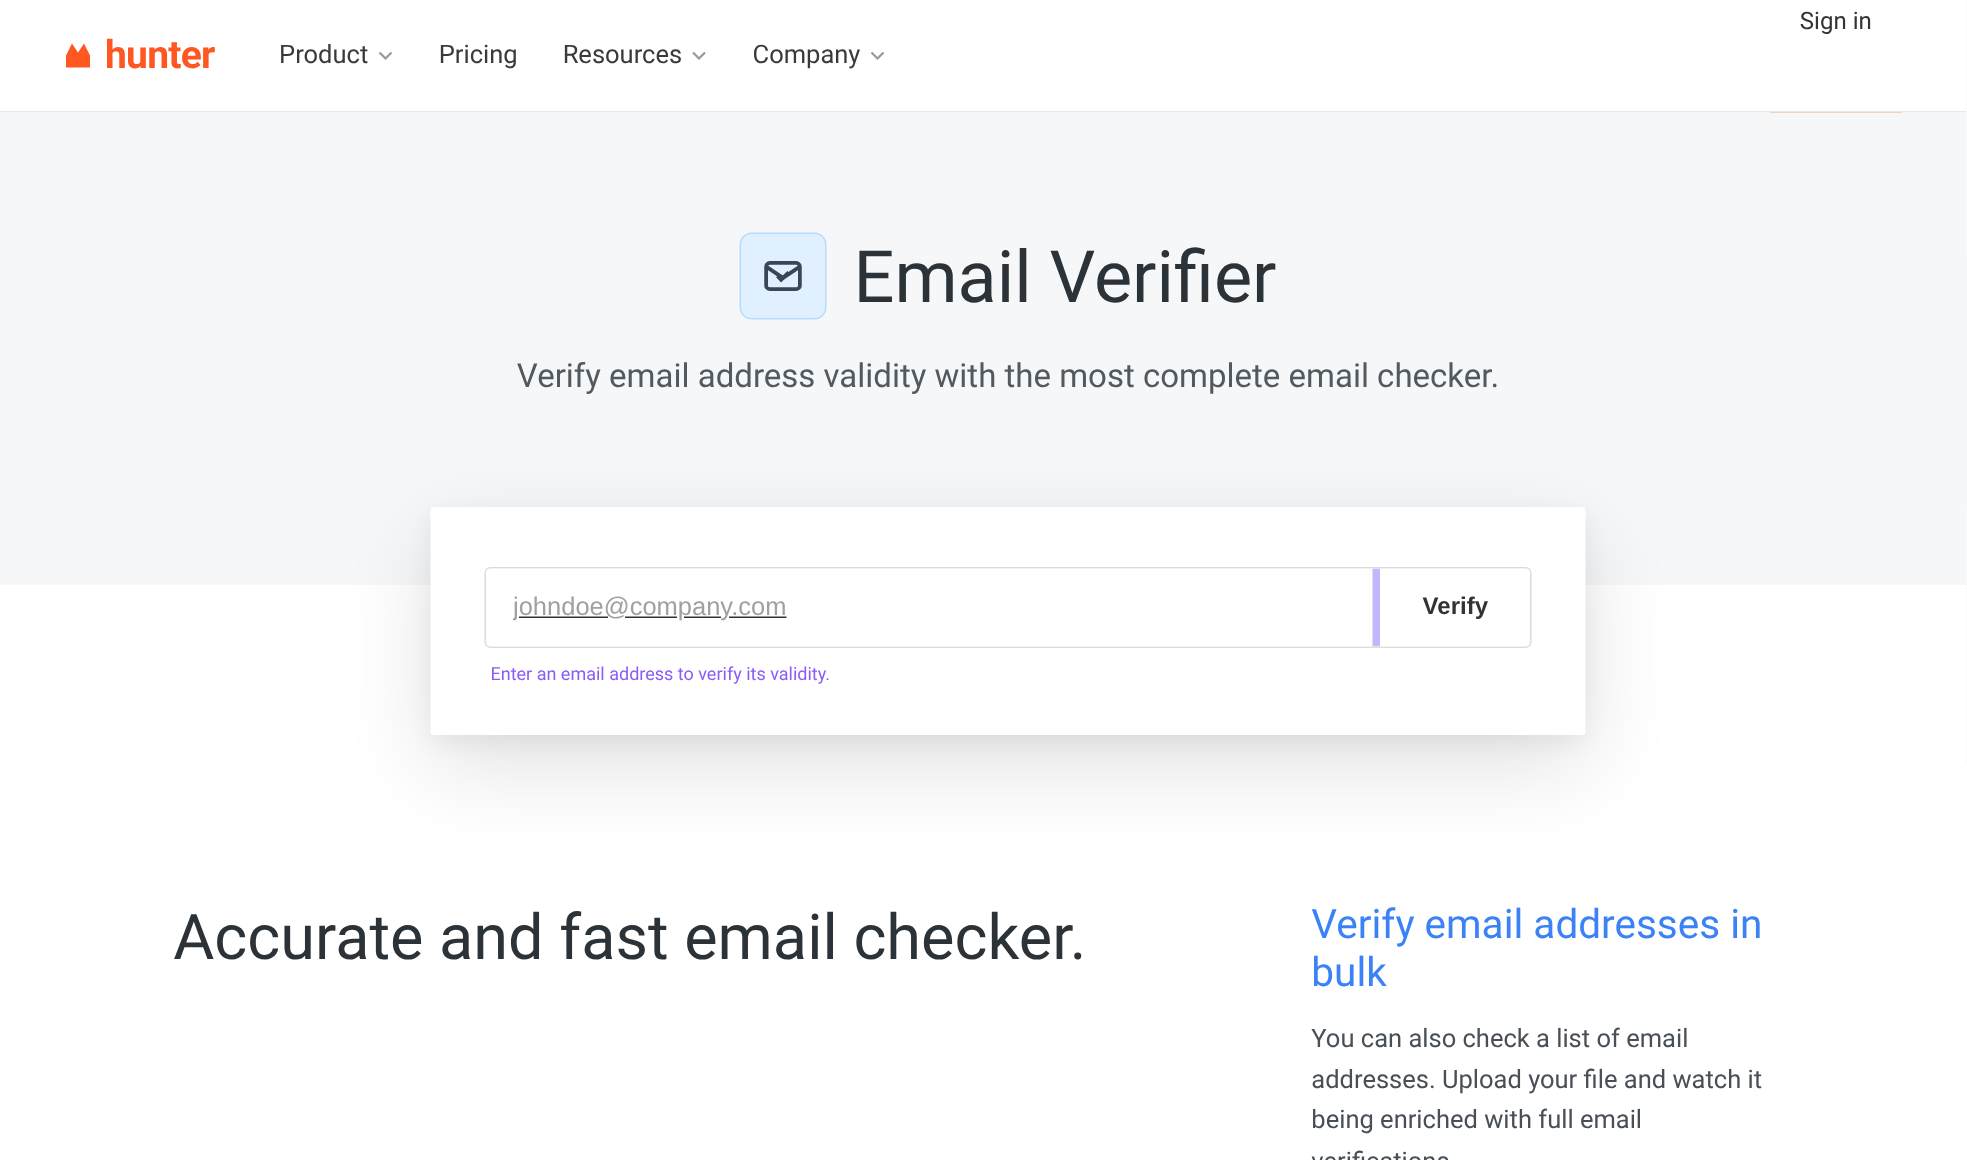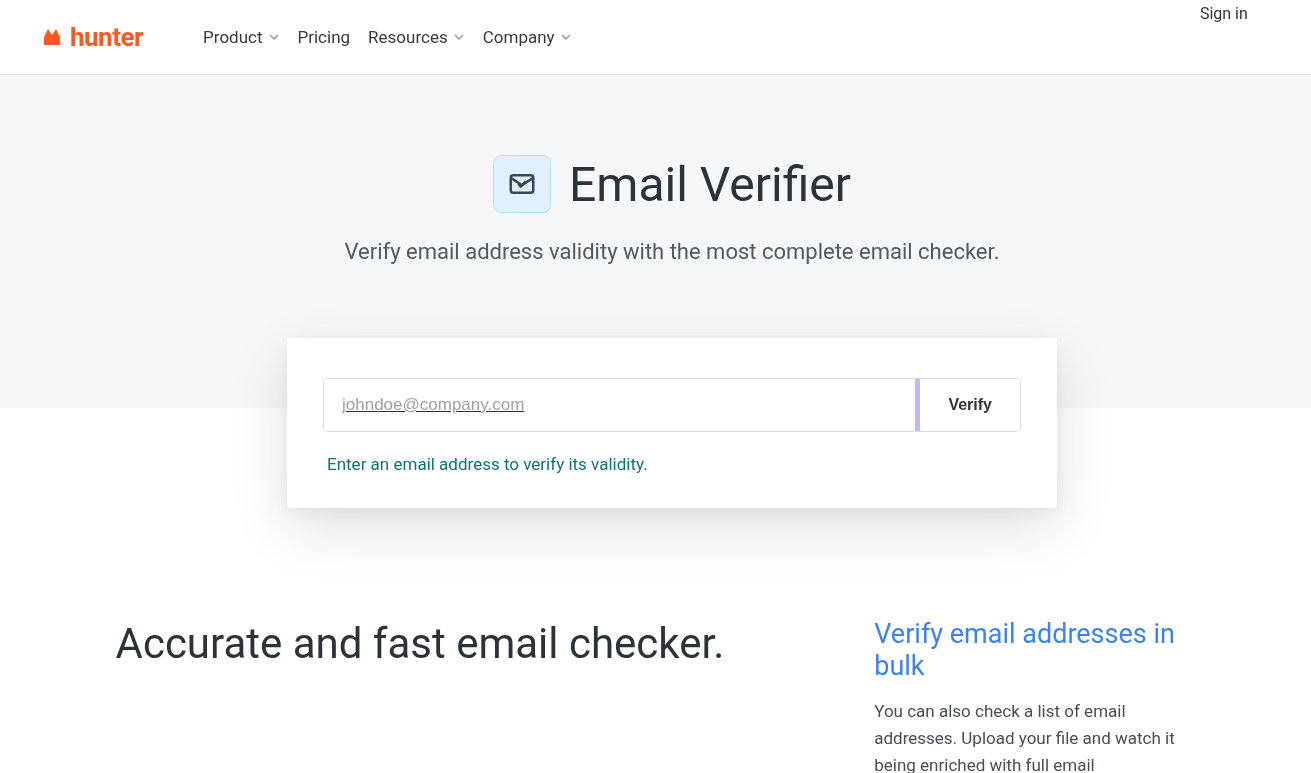--- a/index.html
+++ b/index.html
@@ -43,22 +43,22 @@
     }
     
     .logo-icon {
       width: 24px;
       height: 24px;
     }
     
     .nav {
       display: flex;
       align-items: center;
-      gap: 18px;
-      margin-left: 20px;
+      gap: 30px;
+      margin-left: 3px;
     }
     
     .nav-item {
       display: flex;
       align-items: center;
       gap: 5px;
       color: #3a3a3a;
       font-size: 17px;
       cursor: pointer;
     }
@@ -205,23 +205,23 @@
       border: none;
       border-left: 5px solid #c4b5fd;
       padding: 0 28px;
       font-size: 16px;
       font-weight: 600;
       color: #333;
       cursor: pointer;
     }
     
     .search-hint {
-      margin-top: 22px;
-      color: #0f766e;
-      font-size: 17px;
+      margin-top: 10px;
+      color: #8b5cf6;
+      font-size: 12px;
       padding-left: 4px;
     }
     
     
     .content-section {
       max-width: 1160px;
       margin: 0 auto;
       padding: 110px 40px 40px;
       display: flex;
       gap: 150px;

